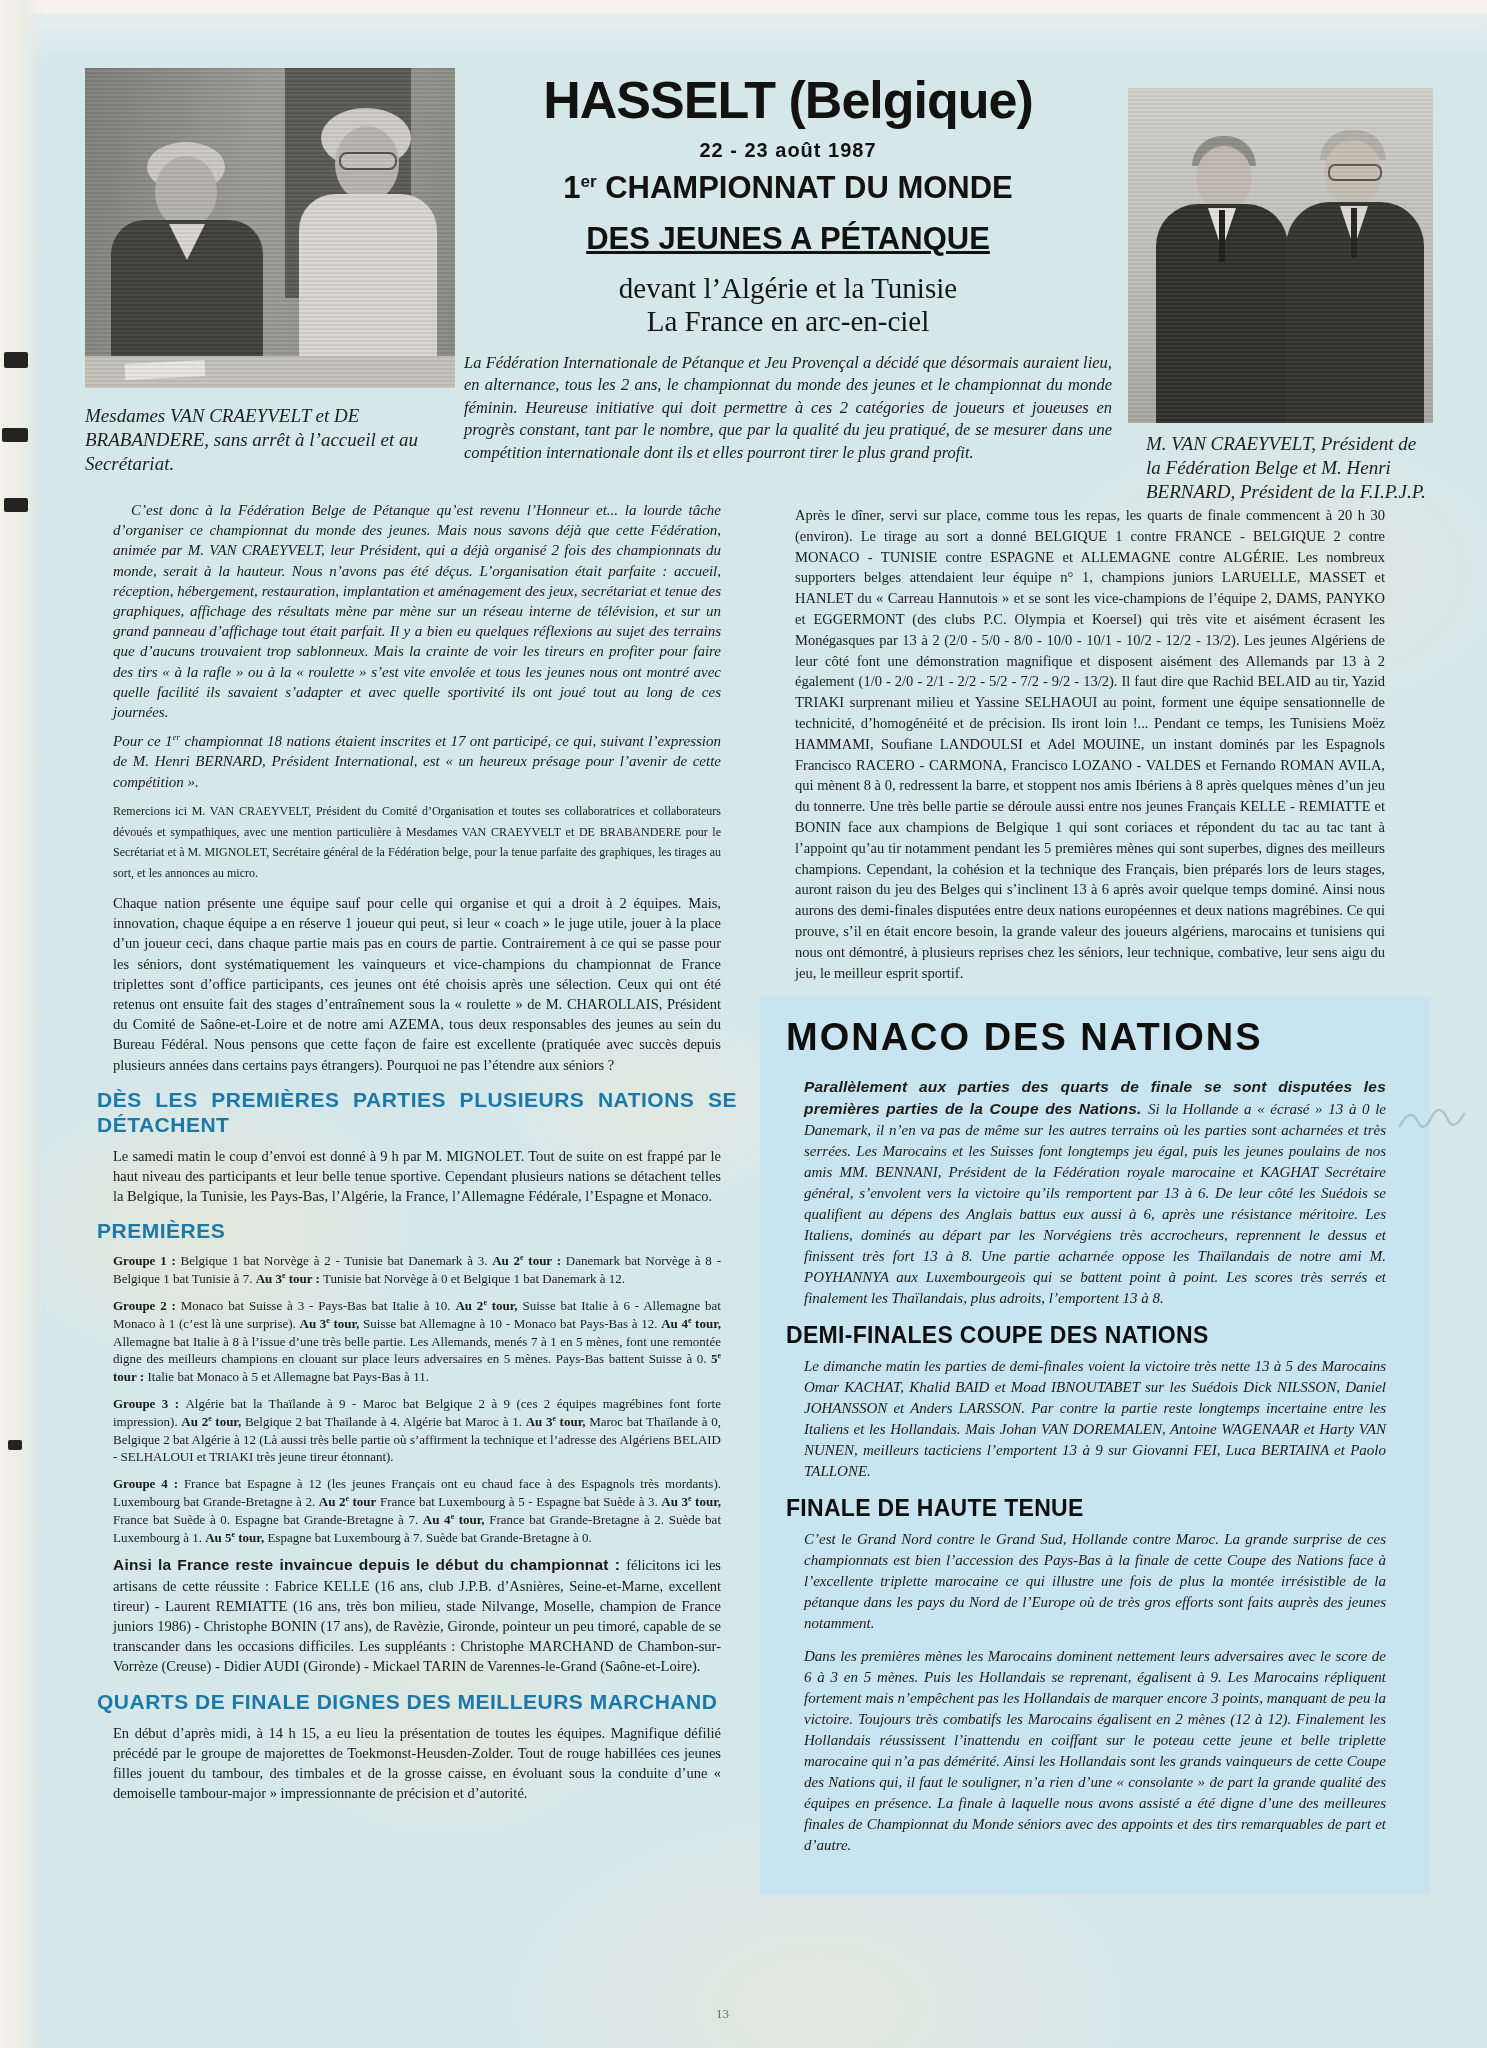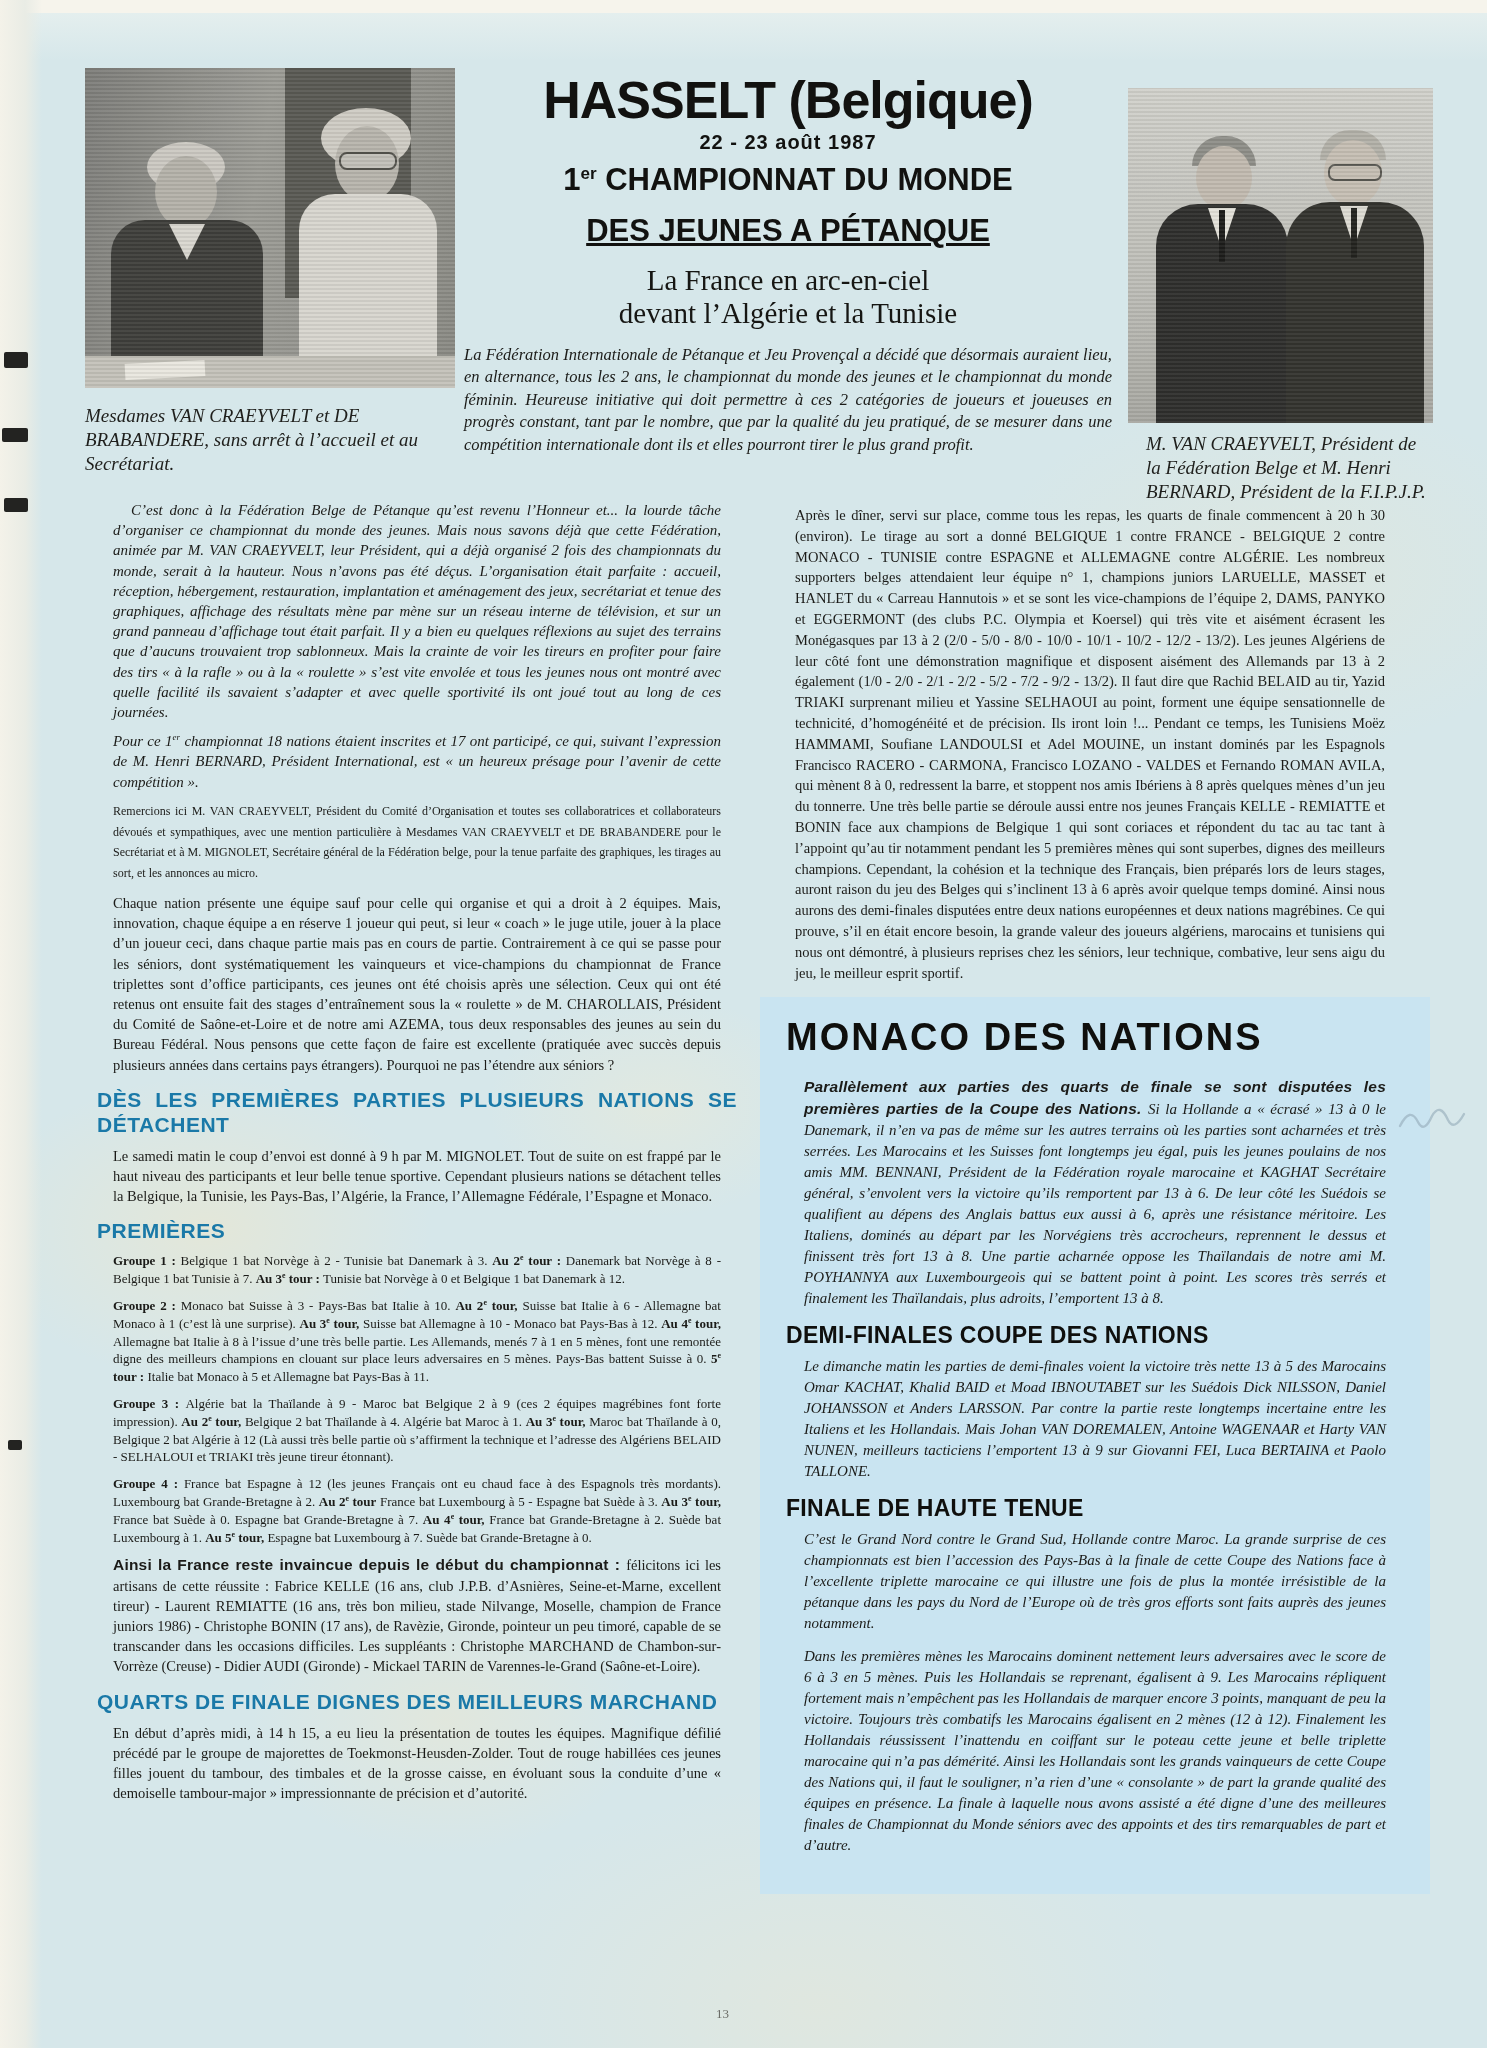--- a/index.html
+++ b/index.html
@@ -59,21 +59,21 @@
 
   
   .caption{position:absolute;font-style:italic;font-size:19px;line-height:24px;color:#1f1f1c;}
   .caption-left{left:85px;top:404px;width:348px;}
   .caption-right{left:1146px;top:432px;width:288px;}
 
   
   .title-block{position:absolute;left:458px;top:74px;width:660px;text-align:center;
     font-family:"Liberation Sans", sans-serif;color:#121210;}
   .title-main{font-size:52px;font-weight:bold;letter-spacing:-1px;line-height:1.02;}
-  .title-date{font-size:20px;font-weight:bold;letter-spacing:1px;margin-top:4px;}
+  .title-date{font-size:20px;font-weight:bold;letter-spacing:1px;margin-top:12px;}
   .title-champ{font-size:31px;font-weight:bold;line-height:35px;margin-top:8px;letter-spacing:0;}
   .title-champ sup{font-size:.55em;}
   .subtitle{font-family:"Liberation Serif", serif;font-weight:400;font-size:29px;line-height:33px;margin-top:16px;color:#161613;}
   .intro{margin:14px auto 0;width:648px;font-family:"Liberation Serif", serif;font-style:italic;
     font-size:16.5px;line-height:22.4px;text-align:justify;color:#1b1b18;}
 
   
   .col-left{position:absolute;left:97px;top:500px;width:640px;font-size:14.5px;line-height:20.2px;text-align:justify;}
   .col-right{position:absolute;left:779px;top:505px;width:622px;font-size:14.5px;line-height:20.8px;text-align:justify;}
   .col-left p, .col-right p{margin:0 16px 9px;}
@@ -140,22 +140,22 @@
     <div class="ph rp-tie2"></div>
   </div>
   <div class="caption caption-right">M. VAN CRAEYVELT, Président de la Fédération Belge et M. Henri BERNARD, Président de la F.I.P.J.P.</div>
 
   <div class="title-block">
     <div class="title-main">HASSELT (Belgique)</div>
     <div class="title-date">22 - 23 août 1987</div>
     <div class="title-champ"><span>1</span><sup>er</sup><span> CHAMPIONNAT DU MONDE</span></div>
     <div class="title-champ" style="margin-top:16px;text-decoration:underline;">DES JEUNES A PÉTANQUE</div>
     <div class="subtitle">
+      <div>devant l’Algérie et la Tunisie</div>
       <div>La France en arc-en-ciel</div>
-      <div>devant l’Algérie et la Tunisie</div>
     </div>
     <div class="intro">La Fédération Internationale de Pétanque et Jeu Provençal a décidé que désormais auraient lieu, en alternance, tous les 2 ans, le championnat du monde des jeunes et le championnat du monde féminin. Heureuse initiative qui doit permettre à ces 2 catégories de joueurs et joueuses en progrès constant, tant par le nombre, que par la qualité du jeu pratiqué, de se mesurer dans une compétition internationale dont ils et elles pourront tirer le plus grand profit.</div>
   </div>
 
   <div class="col-left">
     <p class="ital" style="text-indent:18px;">C’est donc à la Fédération Belge de Pétanque qu’est revenu l’Honneur et... la lourde tâche d’organiser ce championnat du monde des jeunes. Mais nous savons déjà que cette Fédération, animée par M. VAN CRAEYVELT, leur Président, qui a déjà organisé 2 fois des championnats du monde, serait à la hauteur. Nous n’avons pas été déçus. L’organisation était parfaite : accueil, réception, hébergement, restauration, implantation et aménagement des jeux, secrétariat et tenue des graphiques, affichage des résultats mène par mène sur un réseau interne de télévision, et sur un grand panneau d’affichage tout était parfait. Il y a bien eu quelques réflexions au sujet des terrains que d’aucuns trouvaient trop sablonneux. Mais la crainte de voir les tireurs en profiter pour faire des tirs « à la rafle » ou à la « roulette » s’est vite envolée et tous les jeunes nous ont montré avec quelle facilité ils savaient s’adapter et avec quelle sportivité ils ont joué tout au long de ces journées.</p>
     <p class="ital"><span>Pour ce 1</span><sup>er</sup><span> championnat 18 nations étaient inscrites et 17 ont participé, ce qui, suivant l’expression de M. Henri BERNARD, Président International, est « un heureux présage pour l’avenir de cette compétition ».</span></p>
     <p class="boldp">Remercions ici M. VAN CRAEYVELT, Président du Comité d’Organisation et toutes ses collaboratrices et collaborateurs dévoués et sympathiques, avec une mention particulière à Mesdames VAN CRAEYVELT et DE BRABANDERE pour le Secrétariat et à M. MIGNOLET, Secrétaire général de la Fédération belge, pour la tenue parfaite des graphiques, les tirages au sort, et les annonces au micro.</p>
     <p>Chaque nation présente une équipe sauf pour celle qui organise et qui a droit à 2 équipes. Mais, innovation, chaque équipe a en réserve 1 joueur qui peut, si leur « coach » le juge utile, jouer à la place d’un joueur ceci, dans chaque partie mais pas en cours de partie. Contrairement à ce qui se passe pour les séniors, dont systématiquement les vainqueurs et vice-champions du championnat de France triplettes sont d’office participants, ces jeunes ont été choisis après une sélection. Ceux qui ont été retenus ont ensuite fait des stages d’entraînement sous la « roulette » de M. CHAROLLAIS, Président du Comité de Saône-et-Loire et de notre ami AZEMA, tous deux responsables des jeunes au sein du Bureau Fédéral. Nous pensons que cette façon de faire est excellente (pratiquée avec succès depuis plusieurs années dans certains pays étrangers). Pourquoi ne pas l’étendre aux séniors ?</p>
     <div class="teal-h">DÈS LES PREMIÈRES PARTIES PLUSIEURS NATIONS SE DÉTACHENT</div>

